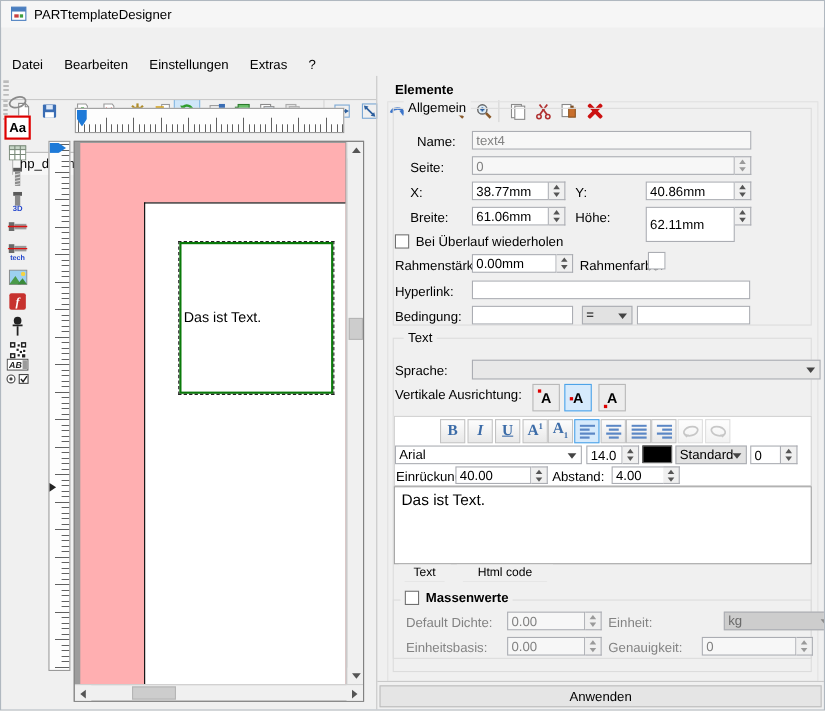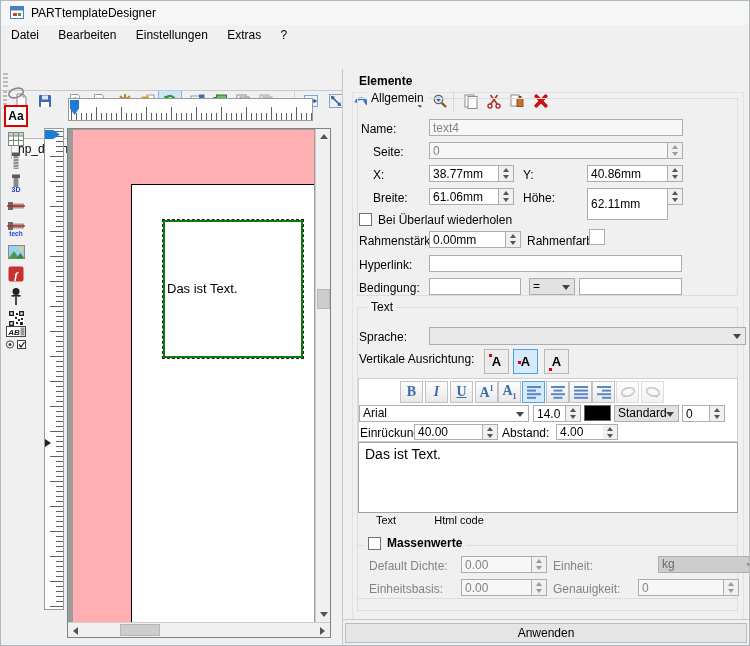--- a/index.html
+++ b/index.html
@@ -73,21 +73,21 @@
           <rect x="1.5" y="1.5" width="13" height="12" fill="#fff" stroke="#4a7ebf"></rect>
           <rect x="1.5" y="1.5" width="13" height="4" fill="#4a7ebf"></rect>
           <rect x="4" y="8" width="4" height="3" fill="#c94040"></rect>
           <rect x="9" y="8" width="3" height="3" fill="#3f9e3f"></rect>
         </svg>
     </span>
     <span class="lbl" style="left:30px;top:5px;">PARTtemplateDesigner</span>
   </div>
 
   <div class="abs" style="left:0;top:24px;width:750px;height:20px;">
-    <div style="padding-left:2px;">
+    <div style="padding-left:2px;margin-top:24px;">
       <span class="menu-item">Datei</span>
       <span class="menu-item">Bearbeiten</span>
       <span class="menu-item">Einstellungen</span>
       <span class="menu-item">Extras</span>
       <span class="menu-item">?</span>
     </div>
   </div>
 
   <div class="abs" style="left:0;top:44px;width:750px;height:24px;">
     <div class="abs" style="left:2px;top:46px;width:4px;height:20px;background:repeating-linear-gradient(to bottom,#bbb 0 2px,transparent 2px 4px);"></div>
@@ -490,21 +490,21 @@
 
   <div class="abs" style="left:341px;top:68px;width:1px;height:578px;background:#c8c8c8;"></div>
 
   <div class="abs" style="left:342px;top:68px;width:408px;height:578px;">
     <div class="lbl" style="left:16px;top:5px;font-weight:bold;">Elemente</div>
     <div class="abs" style="left:9px;top:23px;width:390px;height:526px;border:1px solid #e2e2e2;"></div>
 
     <div class="fs" style="left:14px;top:29px;width:381px;height:198px;"></div>
     <div class="lbl fs-leg" style="left:24px;top:22px;">Allgemein</div>
 
-    <div class="lbl" style="left:18px;top:53px;">Name:</div>
+    <div class="lbl" style="left:36px;top:53px;">Name:</div>
     <input class="inp gray" readonly="" style="left: 86px; top: 50px; width: 254px; height: 17px; background: rgb(247, 247, 247);" value="text4">
 
     <div class="lbl" style="left:30px;top:76px;">Seite:</div>
     <input class="inp gray" readonly="" style="left: 86px; top: 73px; width: 239px; height: 17px; background: rgb(247, 247, 247);" value="0">
     <div class="spin dis" style="left:325px;top:73px;height:17px;">
         <div>
           <div class="tri-u"></div>
         </div>
         <div>
           <div class="tri-d"></div>

